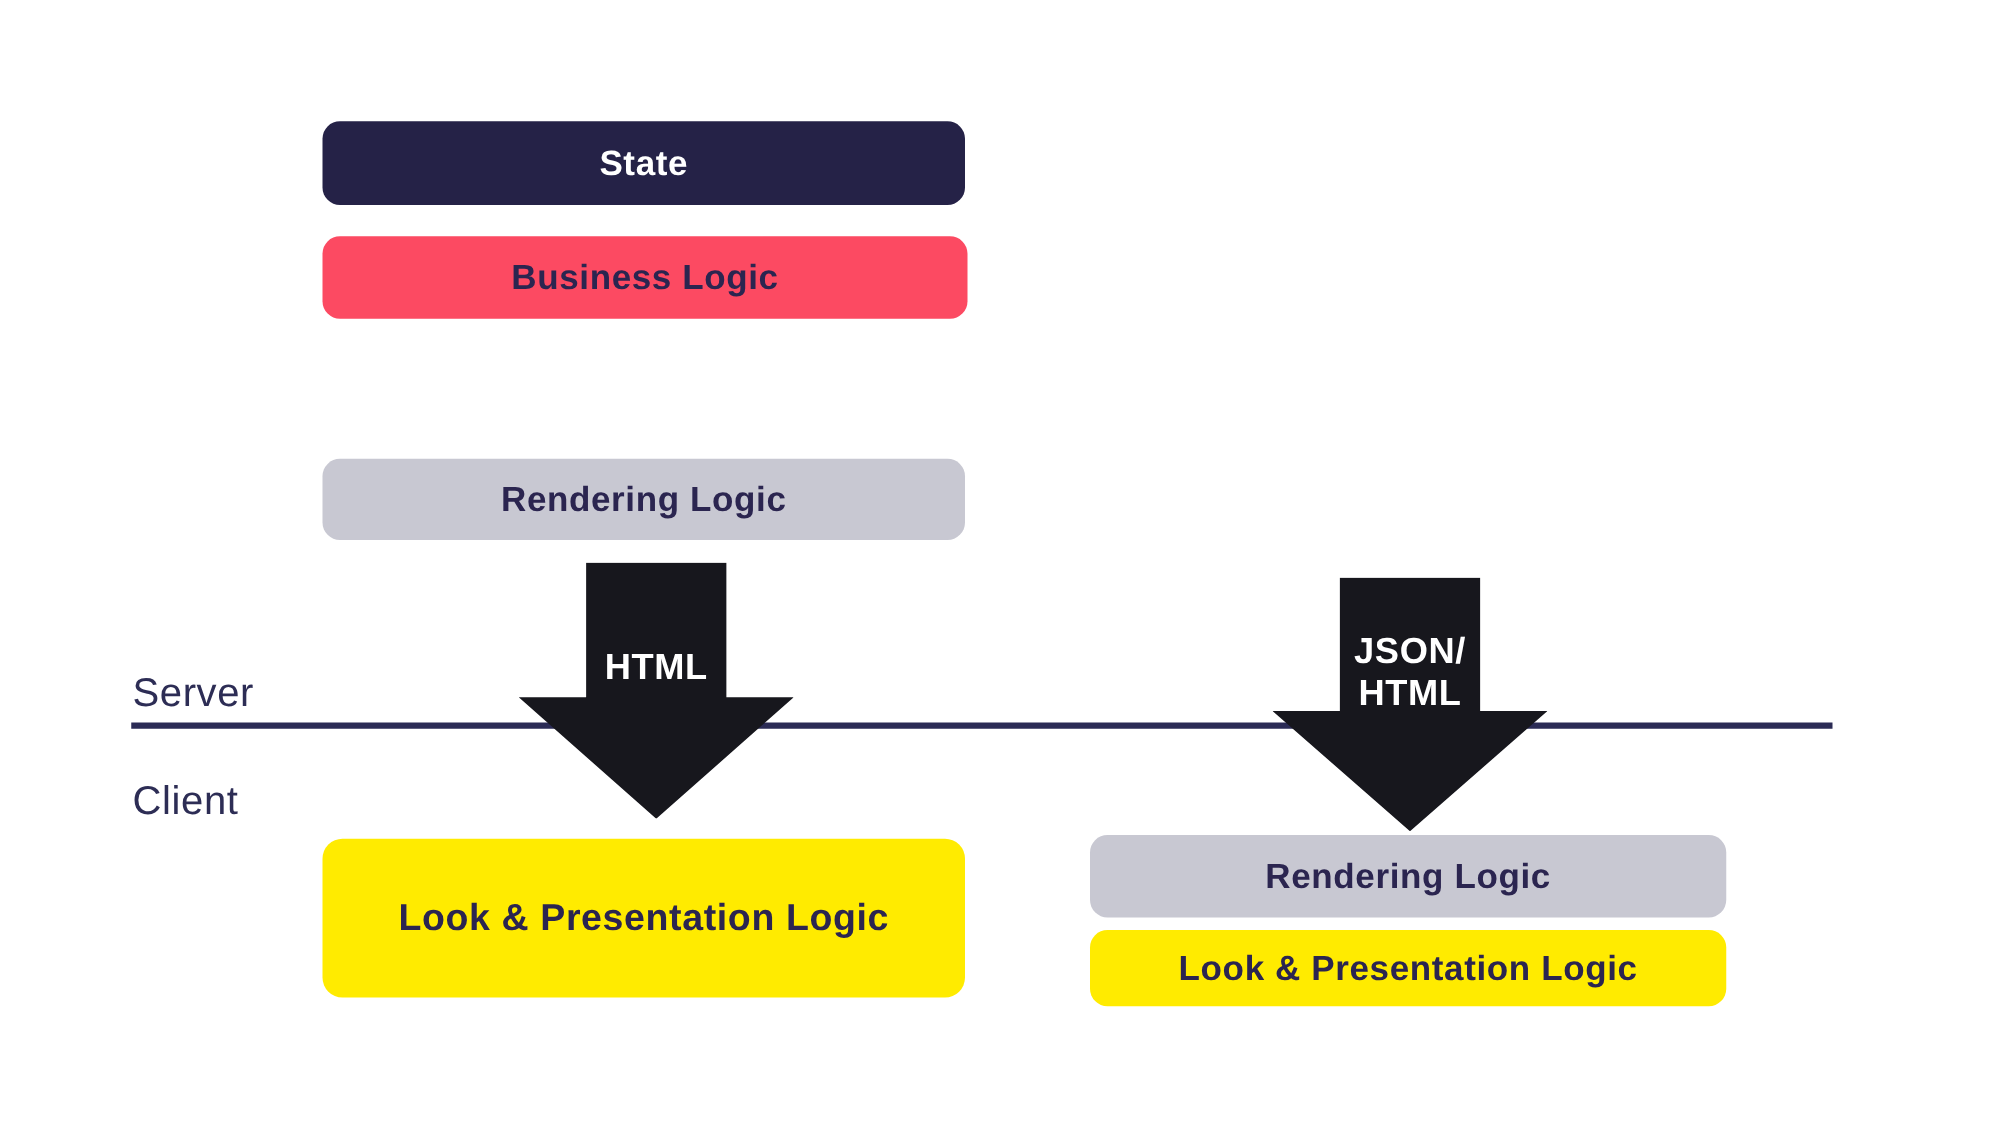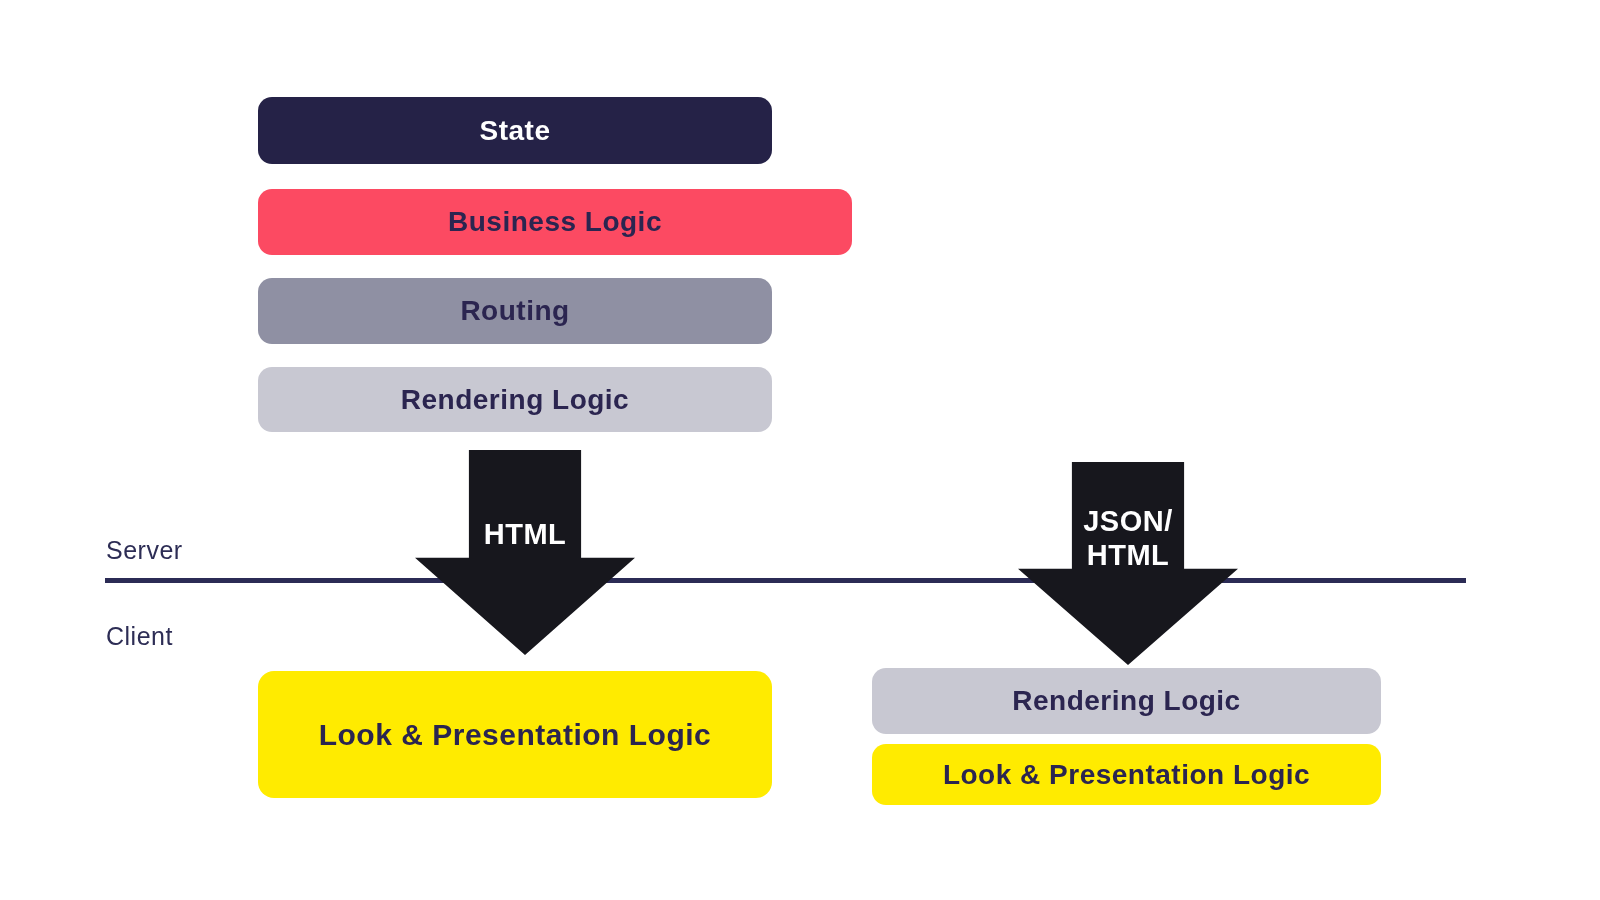--- a/index.html
+++ b/index.html
@@ -17,36 +17,36 @@
     align-items: center;
     justify-content: center;
     font-weight: 700;
     font-size: 28px;
     color: #2b2550;
     border-radius: 14px;
     letter-spacing: 0.5px;
   }
   
   .box-state     { left: 258px; top: 97px;  width: 514px; height: 67px; background: #252247; color: #ffffff; }
-  .box-business  { left: 258px; top: 189px; width: 594px; height: 66px; background: #fc4a62; }
+  .box-business  { left: 258px; top: 189px; width: 516px; height: 66px; background: #fc4a62; }
   .box-routing   { left: 258px; top: 278px; width: 514px; height: 66px; background: #8f90a3; }
   .box-rendering { left: 258px; top: 367px; width: 514px; height: 65px; background: #c8c8d2; }
 
   
   .divider-line {
     position: absolute;
     left: 105px; top: 578px;
     width: 1361px; height: 5px;
     background: #2b2b55;
     z-index: 1;
   }
   .side-label {
     position: absolute;
     left: 106px;
-    font-size: 25px;
+    font-size: 32px;
     font-weight: 400;
     color: #2d2d55;
     letter-spacing: 0.5px;
   }
   .side-label.server { top: 536px; }
   .side-label.client { top: 590px; margin-top: 32px; }
 
   
   .arrow {
     position: absolute;
@@ -78,23 +78,20 @@
 <body>
 
 <div class="canvas">
 
   <div class="box box-state">
     <span>State</span>
   </div>
   <div class="box box-business">
     <span>Business Logic</span>
   </div>
-  <div class="box box-routing">
-    <span>Routing</span>
-  </div>
   <div class="box box-rendering">
     <span>Rendering Logic</span>
   </div>
 
   <div class="side-label server">Server</div>
   <div class="divider-line"></div>
   <div class="side-label client">Client</div>
 
   <div class="arrow arrow-left">
     <div class="arrow-label">

